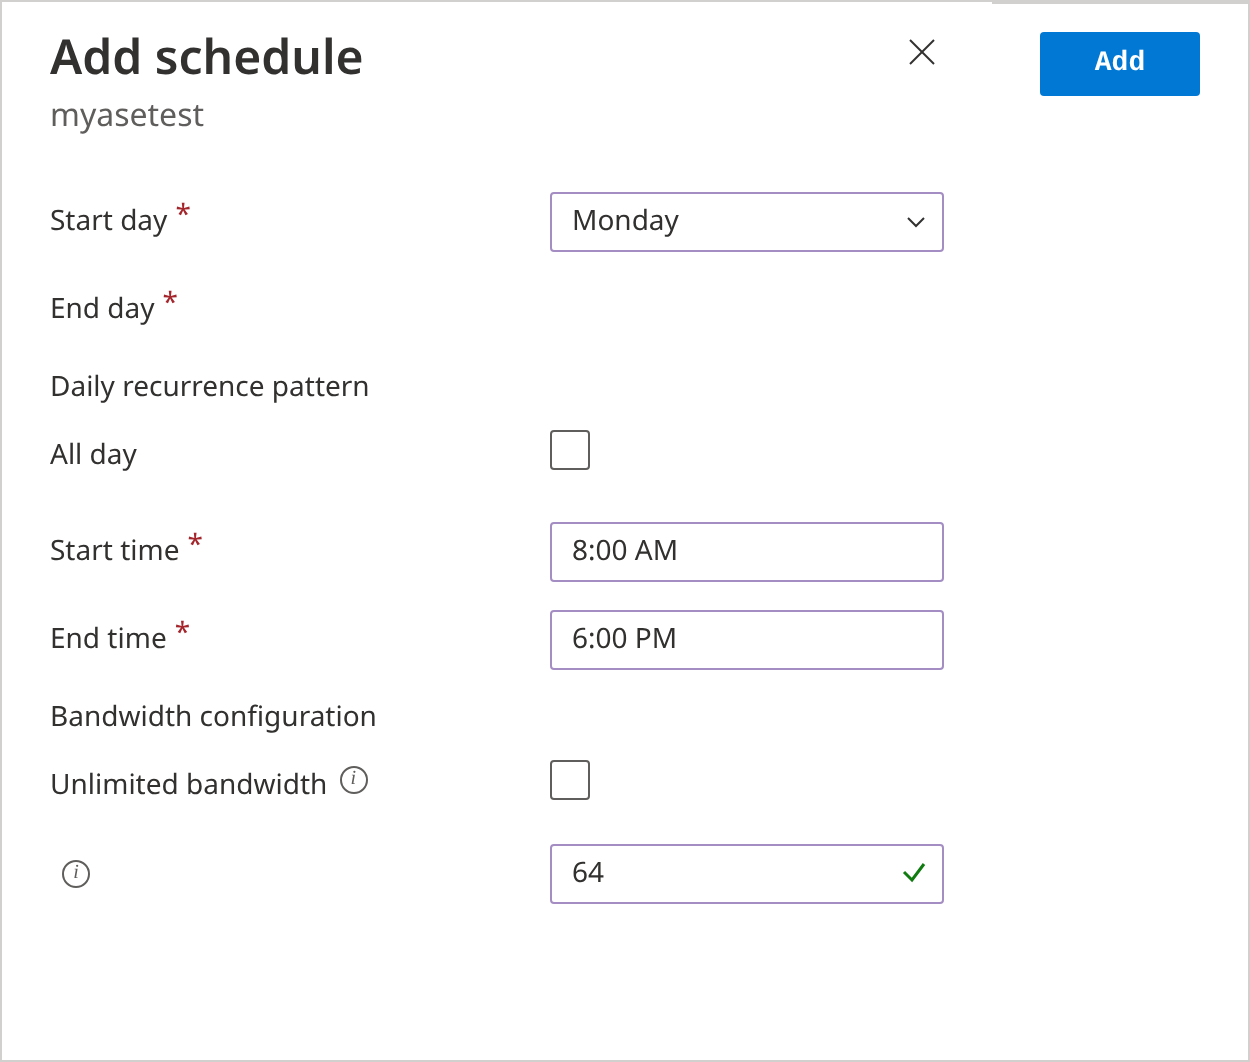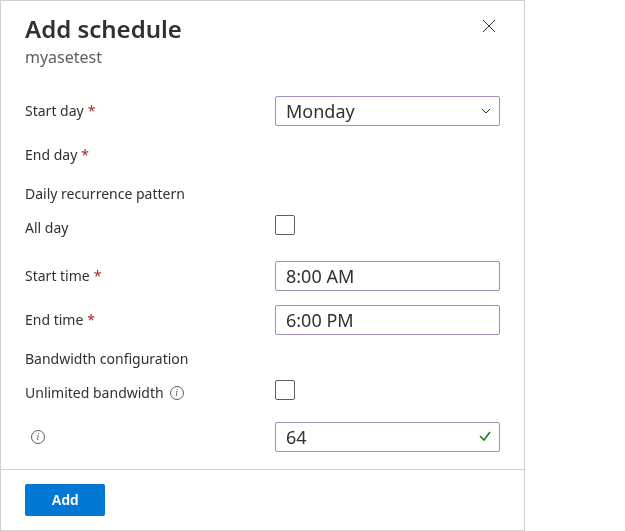--- a/index.html
+++ b/index.html
@@ -9,23 +9,23 @@
     --panel-border:#d2d0ce;
     --accent:#a38dc2;
     --required:#a4262c;
     --primary:#0078d4;
     --success:#107c10;
     font-family:"Segoe UI",system-ui,sans-serif;
   }
   html,body{margin:0;padding:0;background:#fff;}
   .panel{
     box-sizing:border-box;
-    width:525px;height:531px;
+    width:625px;height:531px;
     border:1px solid var(--panel-border);
-    display:flex;flex-direction:column;
+    display:flex;flex-direction:row;
     color:var(--text);
   }
   .panel-body{
     flex:1 1 auto;
     padding:14px 24px 0 24px;
     overflow:hidden;
   }
   .header{
     display:flex;align-items:flex-start;justify-content:space-between;
   }
@@ -43,21 +43,21 @@
     margin-top:28px;
   }
   .form-row{
     display:flex;align-items:center;
     min-height:30px;
     margin-bottom:14px;
   }
   .form-row .label-col{
     width:250px;flex:0 0 250px;
     font-size:14px;color:var(--text);
-    display:flex;align-items:center;
+    display:flex;
   }
   .form-row .field-col{
     flex:1 1 auto;position:relative;
   }
   .section-title{
     font-size:14px;color:var(--text);
     margin:6px 0 10px 0;
   }
   .req{
     color:var(--required);margin-left:4px;font-size:14px;line-height:1;
@@ -66,21 +66,21 @@
     display:inline-flex;align-items:center;justify-content:center;
     width:14px;height:14px;border:1px solid var(--muted);
     border-radius:50%;font-size:10px;color:var(--muted);
     margin-left:6px;font-style:italic;font-family:Georgia,serif;
     box-sizing:border-box;line-height:1;
   }
   select.control,
   input.control{
     width:100%;box-sizing:border-box;
     height:30px;padding:0 10px;
-    font-size:18px;font-family:inherit;color:var(--text);
+    font-size:14px;font-family:inherit;color:var(--text);
     background:#fff;
     border:1px solid var(--accent);
     border-radius:2px;
     appearance:none;-webkit-appearance:none;
   }
   select.control{padding-right:30px;}
   .chevron{
     position:absolute;right:8px;top:50%;transform:translateY(-50%);
     pointer-events:none;color:var(--text);
   }
@@ -94,20 +94,21 @@
   }
   .footer{
     border-top:1px solid var(--panel-border);
     padding:14px 24px;
   }
   .primary-btn{
     background:var(--primary);color:#fff;border:none;
     min-width:80px;height:32px;padding:0 20px;
     font-size:14px;font-weight:600;cursor:pointer;
     border-radius:2px;
+    font-family:Liberation Mono, monospace;
   }
 </style>
 </head>
 <body>
 
 <div class="panel">
   <div class="panel-body">
 
     <div class="header">
       <div>

